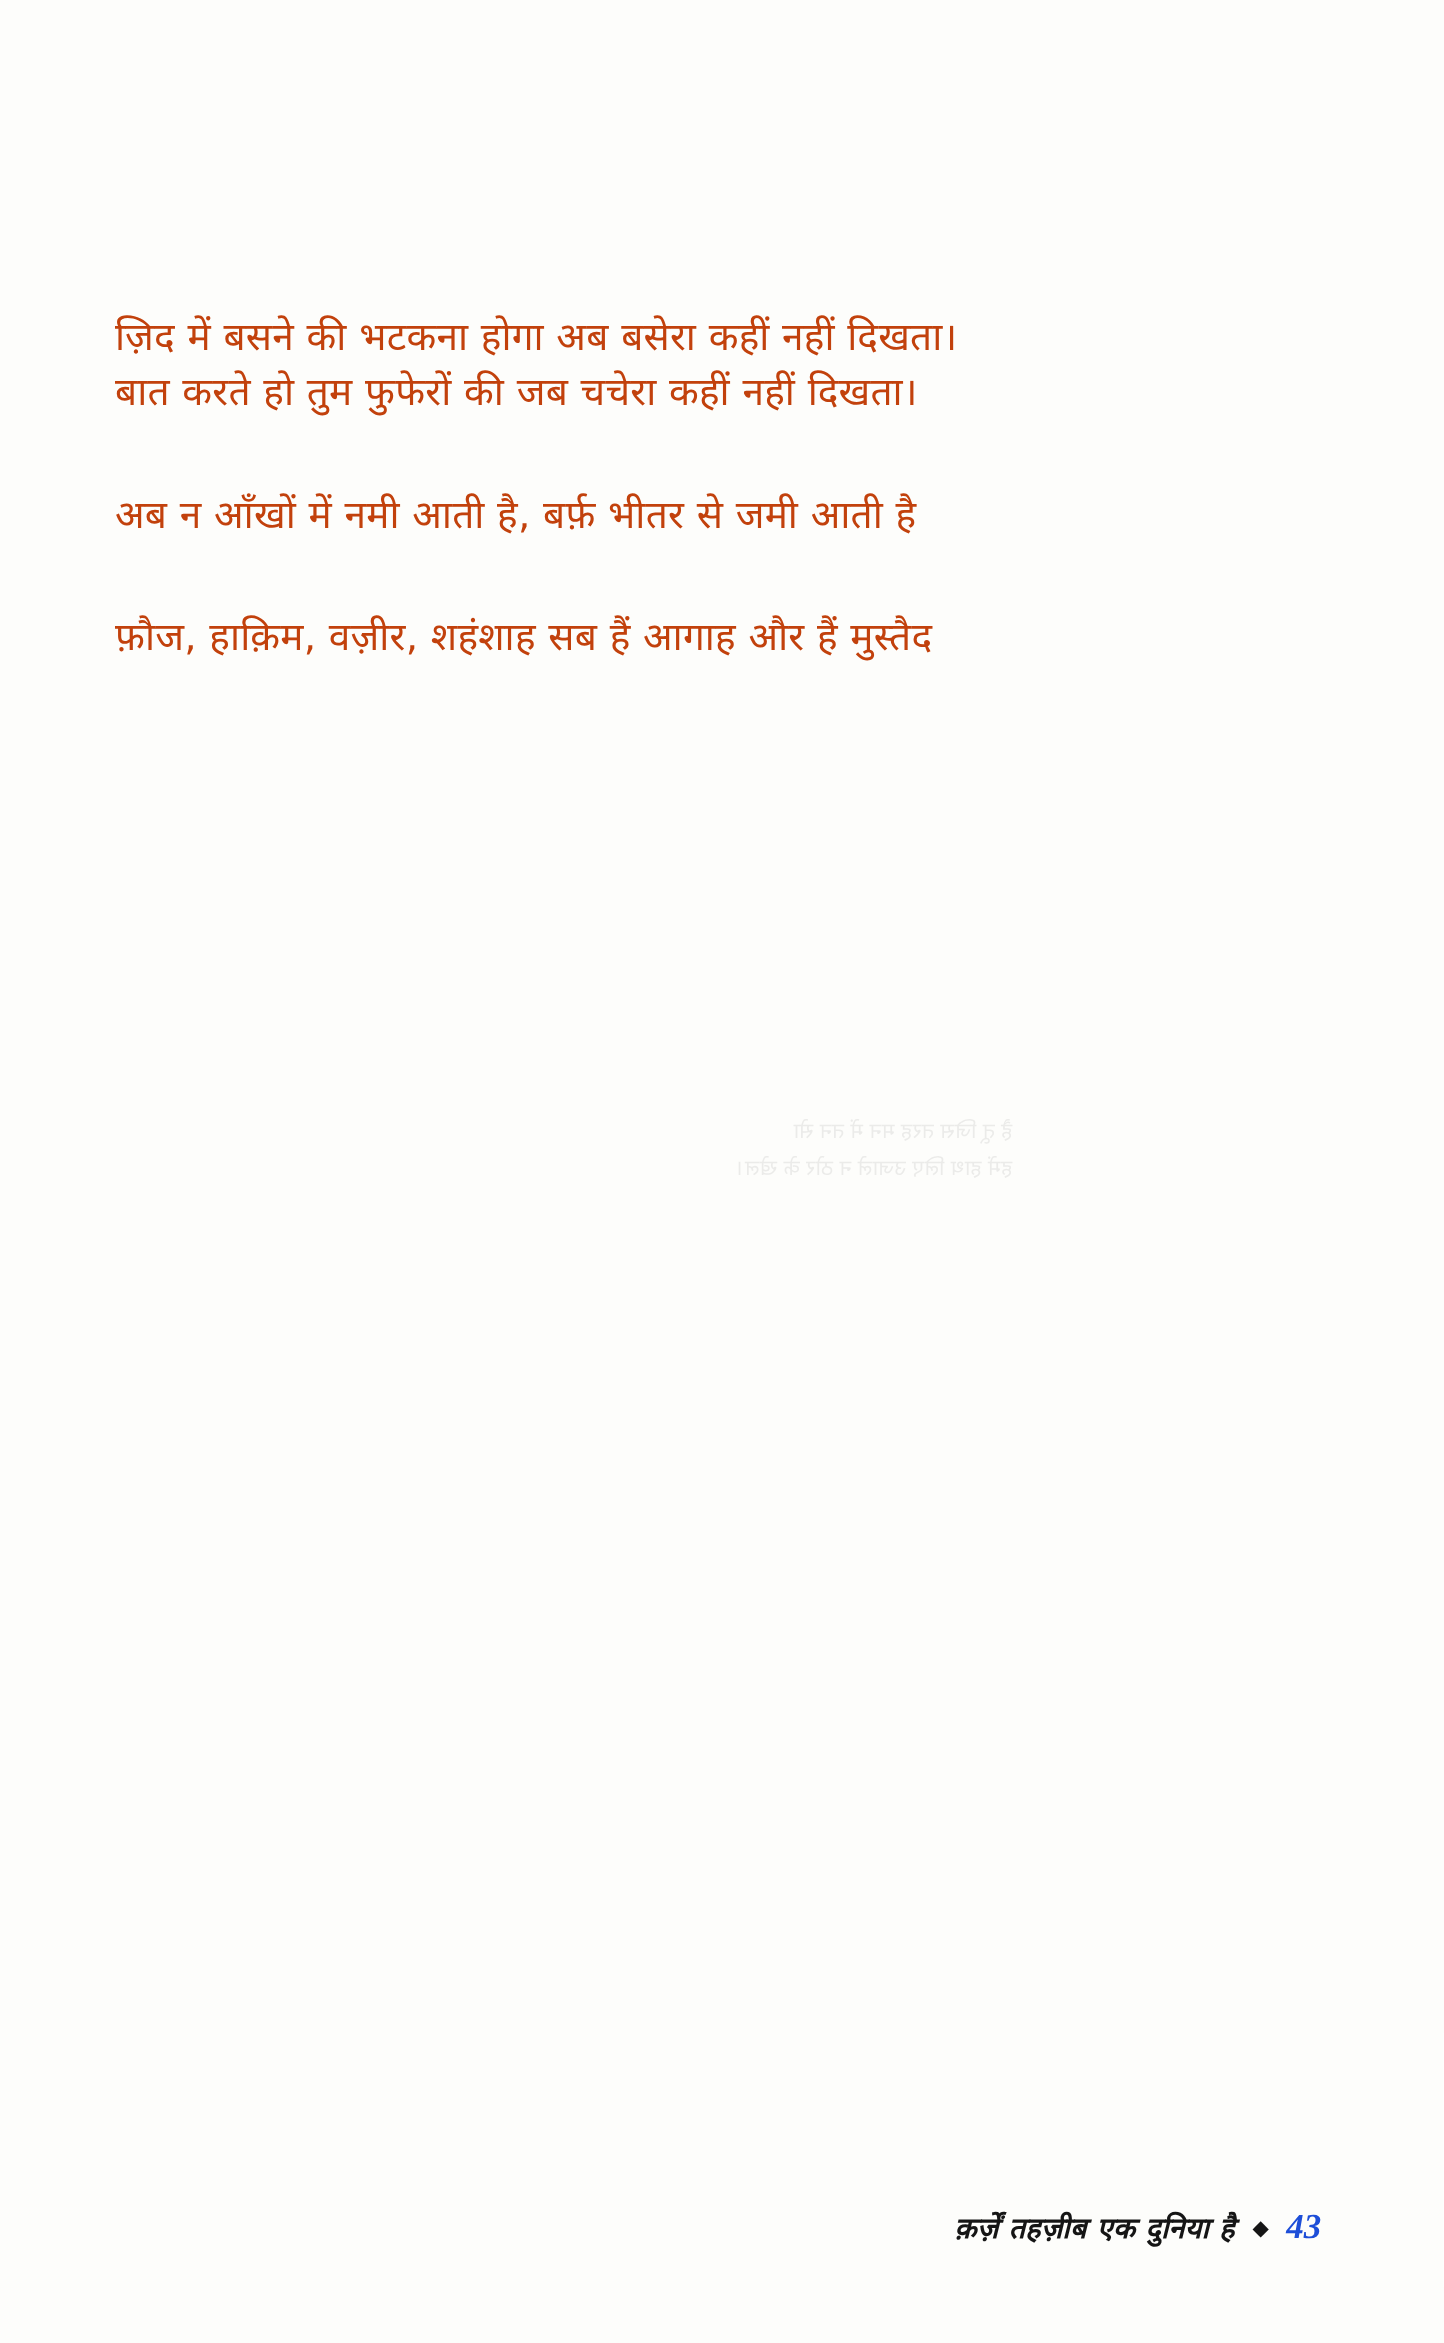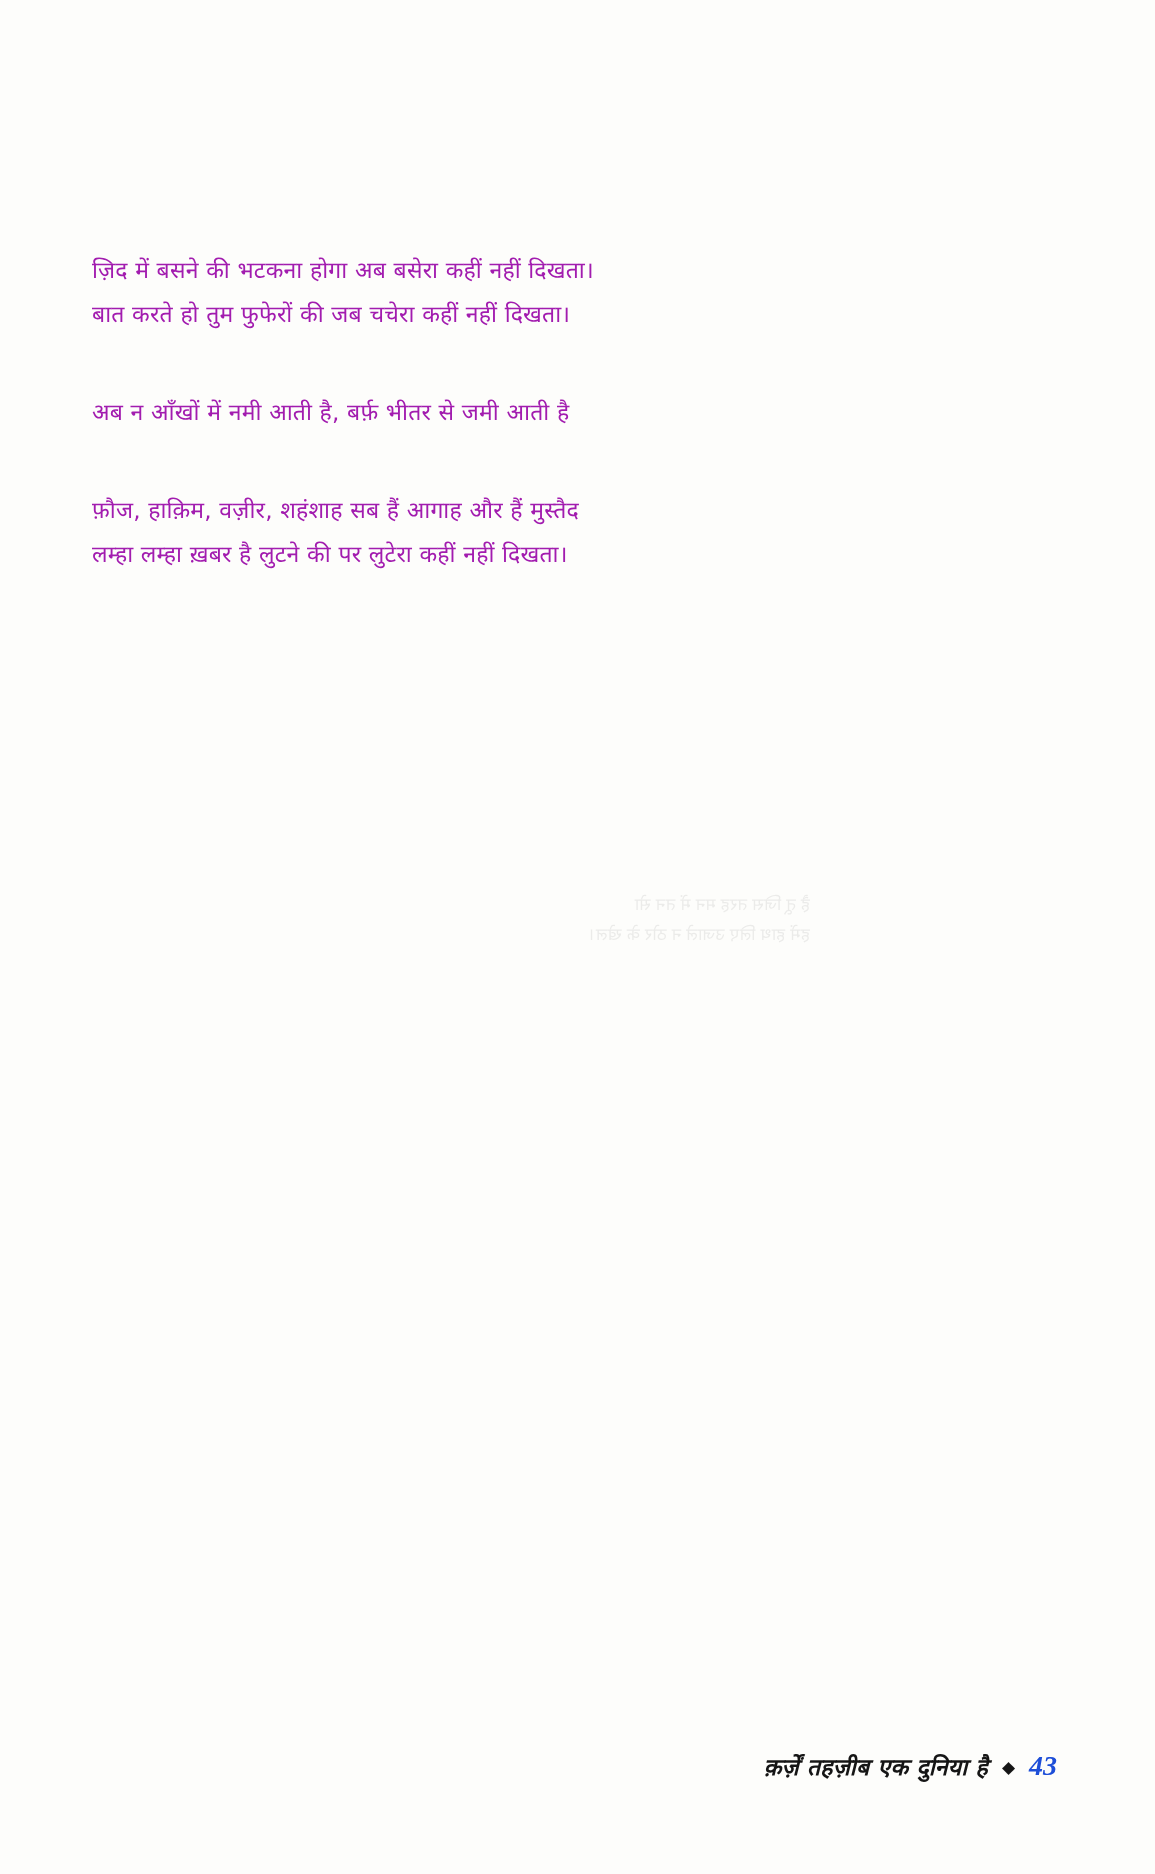--- a/index.html
+++ b/index.html
@@ -49,32 +49,32 @@
 
   .stanza {
     margin: 0 0 54px 0;
   }
   .stanza:last-child {
     margin-bottom: 0;
   }
 
   .line {
     font-family: "DejaVu Sans", "Liberation Sans", sans-serif;
-    font-size: 23px;
+    font-size: 31px;
     line-height: 44px;
-    color: #a21caf;
+    color: #c2410c;
     white-space: nowrap;
     letter-spacing: 0.2px;
   }
 
   .footer {
     position: absolute;
     left: 0;
     right: 98px;
-    bottom: 92px;
+    bottom: 76px;
     display: flex;
     justify-content: flex-end;
     align-items: baseline;
     gap: 14px;
   }
   .footer-title {
     font-family: "DejaVu Sans", "Liberation Sans", sans-serif;
     font-size: 23px;
     font-style: italic;
     font-weight: 700;
@@ -117,21 +117,20 @@
 
     <div class="stanza">
       <div class="line">अब न आँखों में नमी आती है, बर्फ़ भीतर से जमी आती है</div>
     </div>
 
     <div class="stanza">
     </div>
 
     <div class="stanza">
       <div class="line">फ़ौज, हाक़िम, वज़ीर, शहंशाह सब हैं आगाह और हैं मुस्तैद</div>
-      <div class="line">लम्हा लम्हा ख़बर है लुटने की पर लुटेरा कहीं नहीं दिखता।</div>
     </div>
 
   </div>
 
   <div class="footer">
     <span class="footer-title">क़र्ज़ें तहज़ीब एक दुनिया है</span>
     <span class="footer-diamond">◆</span>
     <span class="footer-page">43</span>
   </div>
 

